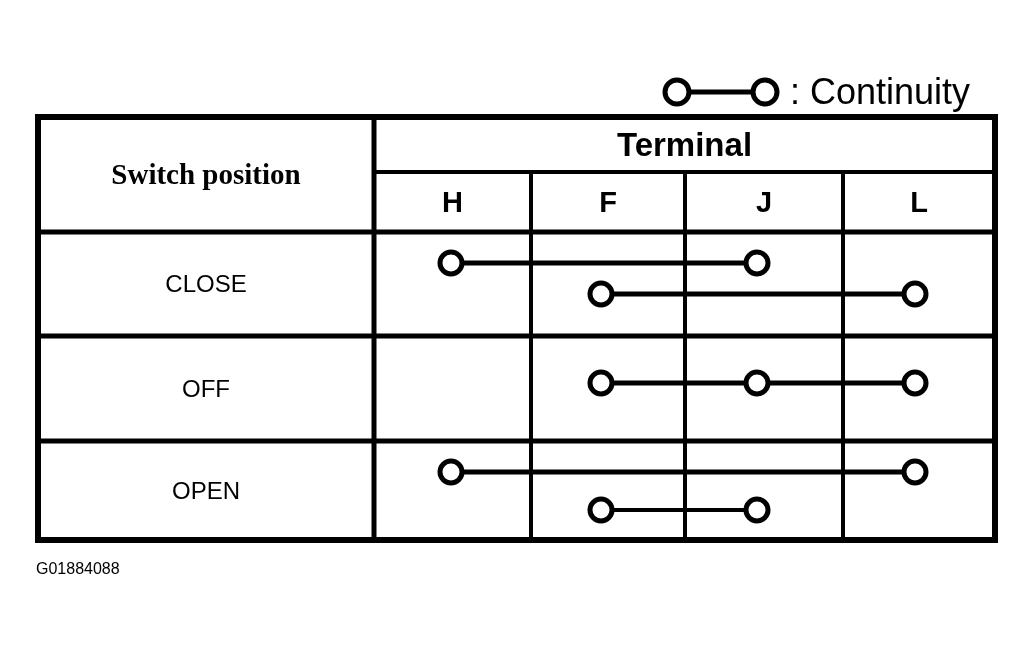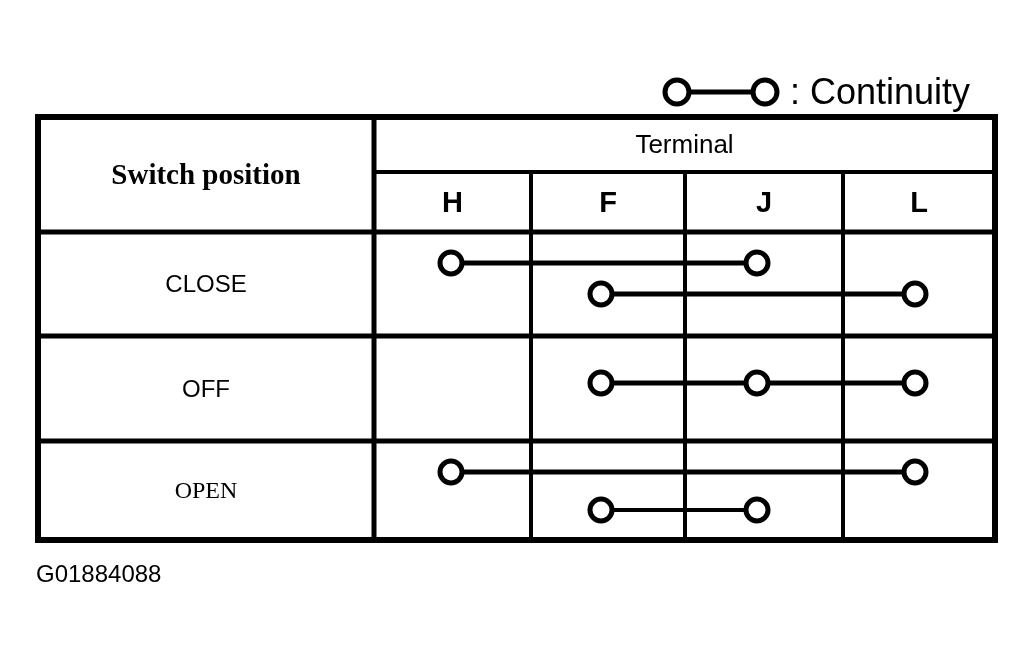--- a/index.html
+++ b/index.html
@@ -46,40 +46,40 @@
     height: 115px;
     font-size: 29px;
     font-weight: 700;
     font-family: Liberation Serif, serif;
   }
   .hdr-terminal {
     left: 374px;
     top: 117px;
     width: 621px;
     height: 55px;
-    font-size: 26px;
-    font-weight: 400;
+    font-size: 33px;
+    font-weight: 700;
   }
   .hdr-term-col {
     top: 172px;
     height: 60px;
     font-size: 29px;
     font-weight: 700;
   }
   .row-label {
     left: 38px;
     width: 336px;
     font-size: 24px;
     font-weight: 400;
   }
   .caption {
     position: absolute;
     left: 36px;
     top: 560px;
-    font-size: 24px;
+    font-size: 16px;
     font-weight: 400;
     white-space: nowrap;
   }
 </style>
 </head>
 <body>
 
 <svg id="canvas" viewBox="0 0 1034 661" xmlns="http://www.w3.org/2000/svg">
   <rect x="0" y="0" width="1034" height="661" fill="#ffffff"></rect>
 
@@ -140,15 +140,15 @@
 <div class="cell-text hdr-switch">Switch position</div>
 <div class="cell-text hdr-terminal">Terminal</div>
 
 <div class="cell-text hdr-term-col" style="left:374px; width:157px;">H</div>
 <div class="cell-text hdr-term-col" style="left:531px; width:154px;">F</div>
 <div class="cell-text hdr-term-col" style="left:685px; width:158px;">J</div>
 <div class="cell-text hdr-term-col" style="left:843px; width:152px;">L</div>
 
 <div class="cell-text row-label" style="top:232px; height:104px;">CLOSE</div>
 <div class="cell-text row-label" style="top:336px; height:105px;">OFF</div>
-<div class="cell-text row-label" style="top:441px; height:99px;font-family:Liberation Serif, serif;">OPEN</div>
+<div class="cell-text row-label" style="top:441px; height:99px;">OPEN</div>
 
 <div class="caption">G01884088</div>
 
 </body></html>

